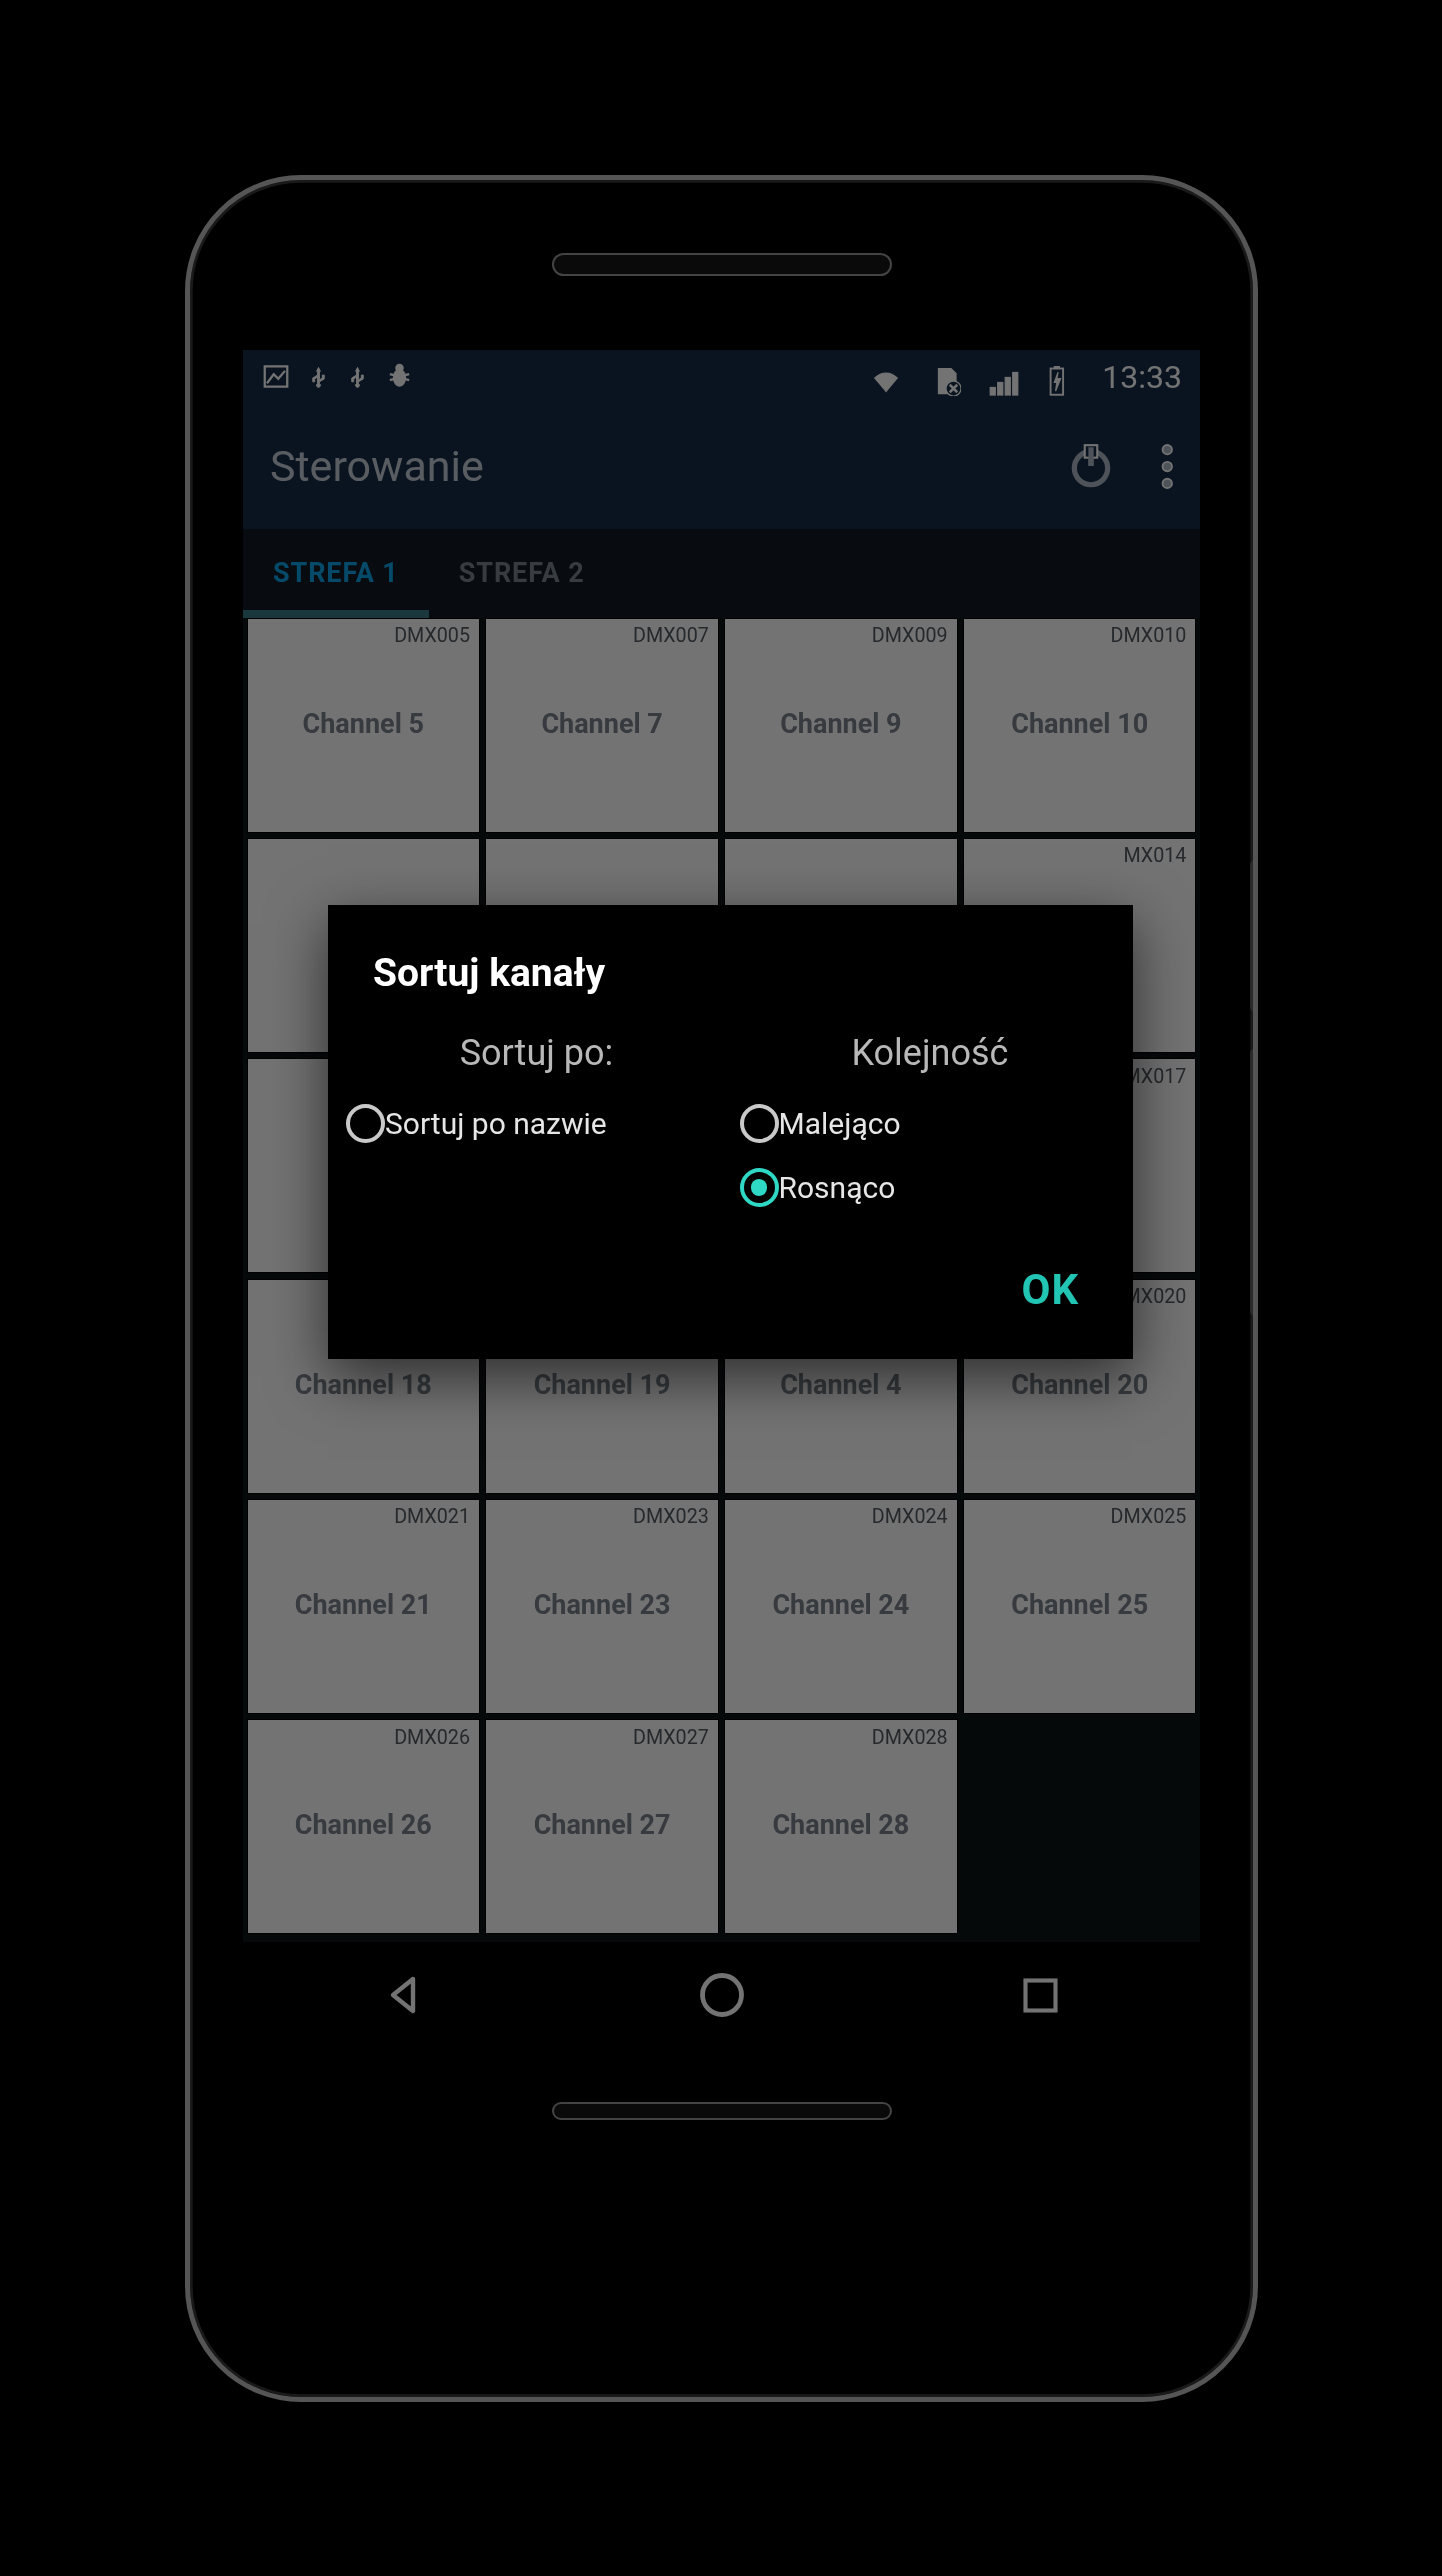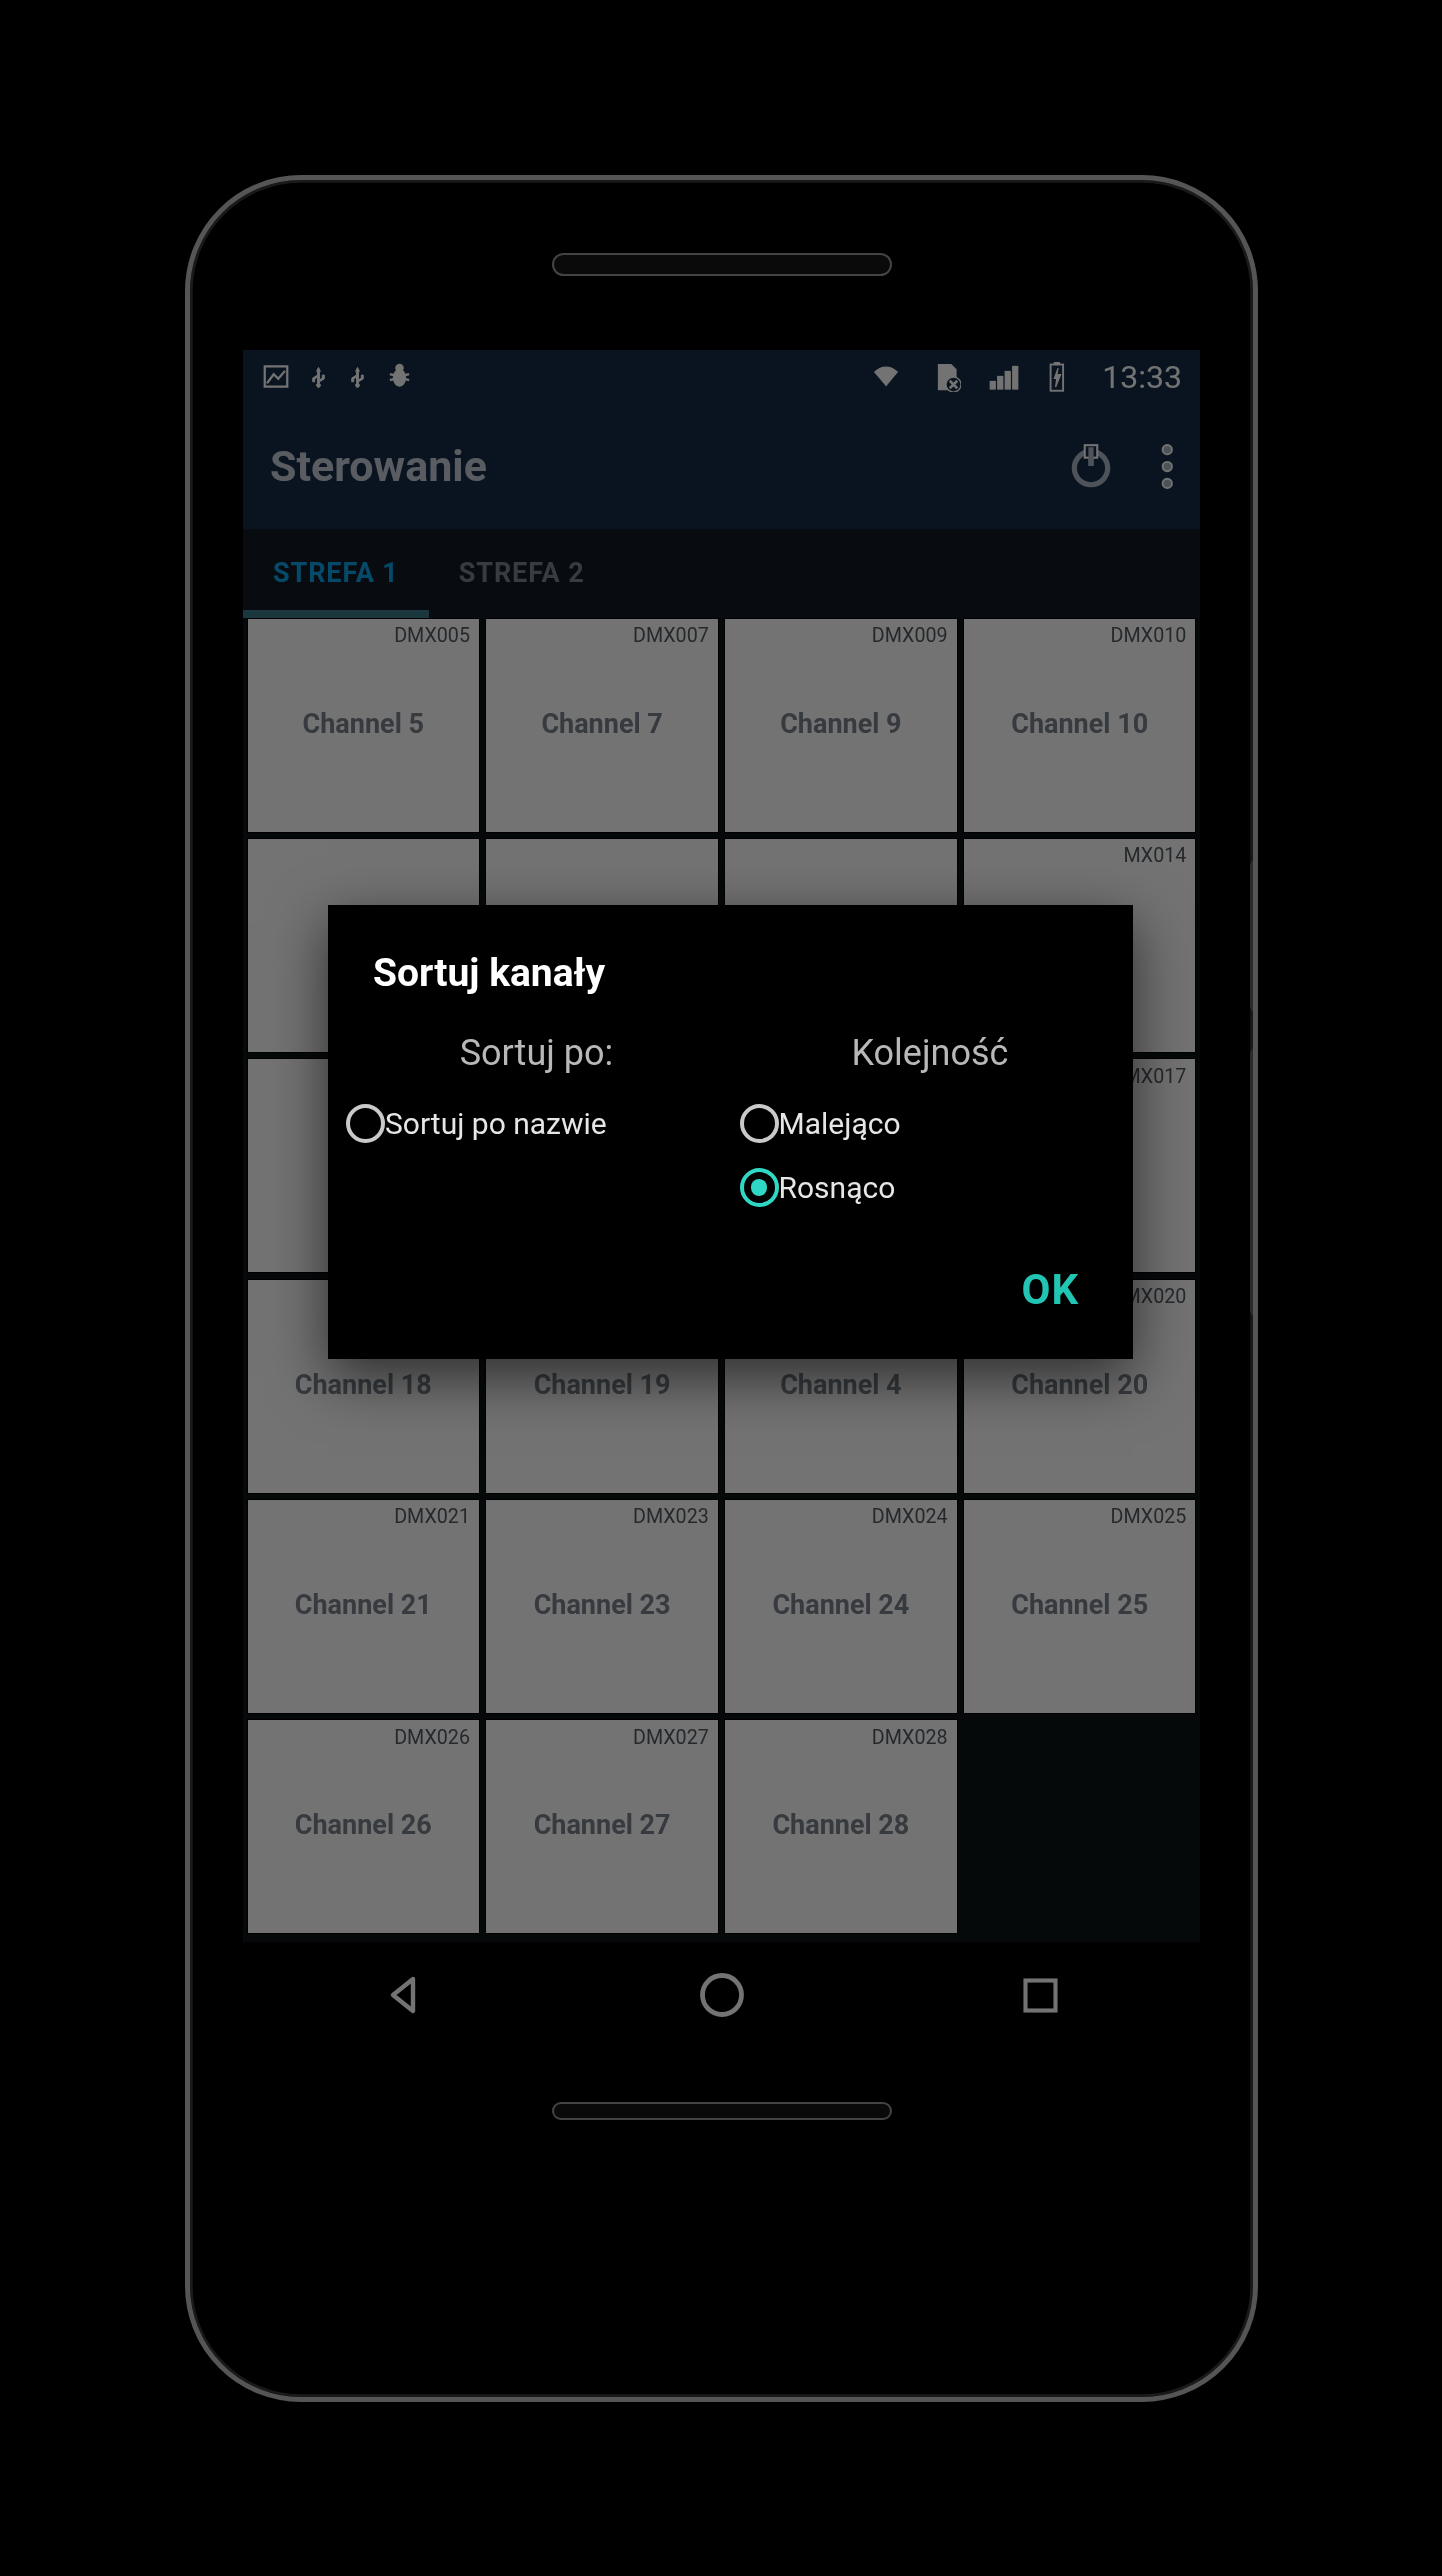--- a/index.html
+++ b/index.html
@@ -45,34 +45,34 @@
     height: 54px;
     background: #182e49;
     color: #fff;
     display: flex;
     align-items: center;
     justify-content: space-between;
     padding: 0 18px;
     font-size: 27px;
   }
   .status-left, .status-right { display:flex; align-items:center; gap:16px; }
-  .status-right { gap:28px; }
+  .status-right { gap:28px;align-items:flex-end; }
   .status-time { font-size: 32px; font-weight: 400; margin-left: 7.2px; }
   .ic { display:inline-flex; align-items:center; justify-content:center; fill:#fff; stroke:#fff; }
 
   
   .appbar {
     height: 125px;
     background: #182e49;
     color: #c5cdd7;
     display:flex;
     align-items:center;
     padding: 0 27px;
     font-size: 43px;
-    font-weight: 700;
+    font-weight: 400;
   }
   .appbar-title { flex:1; }
   .appbar-actions { display:flex; align-items:center; gap:45px; }
 
   
   .tabs {
     height: 89px;
     background: #121a22;
     display:flex;
     color:#7a8590;

